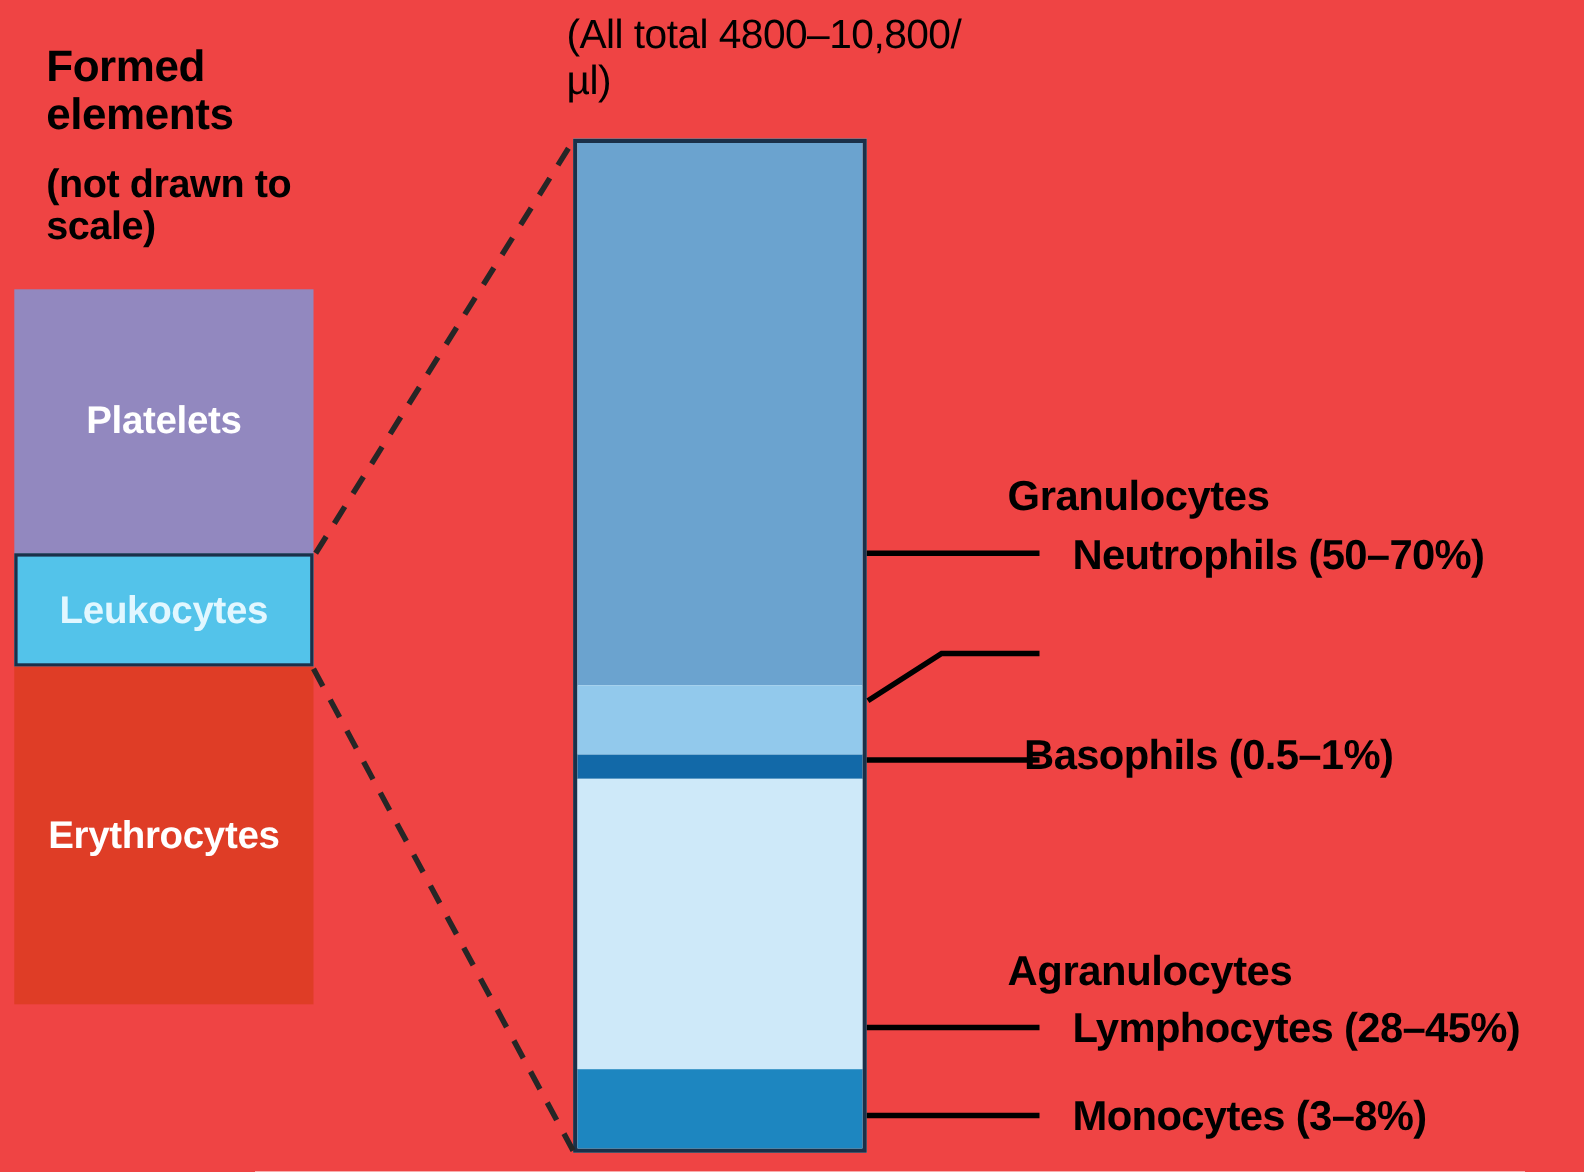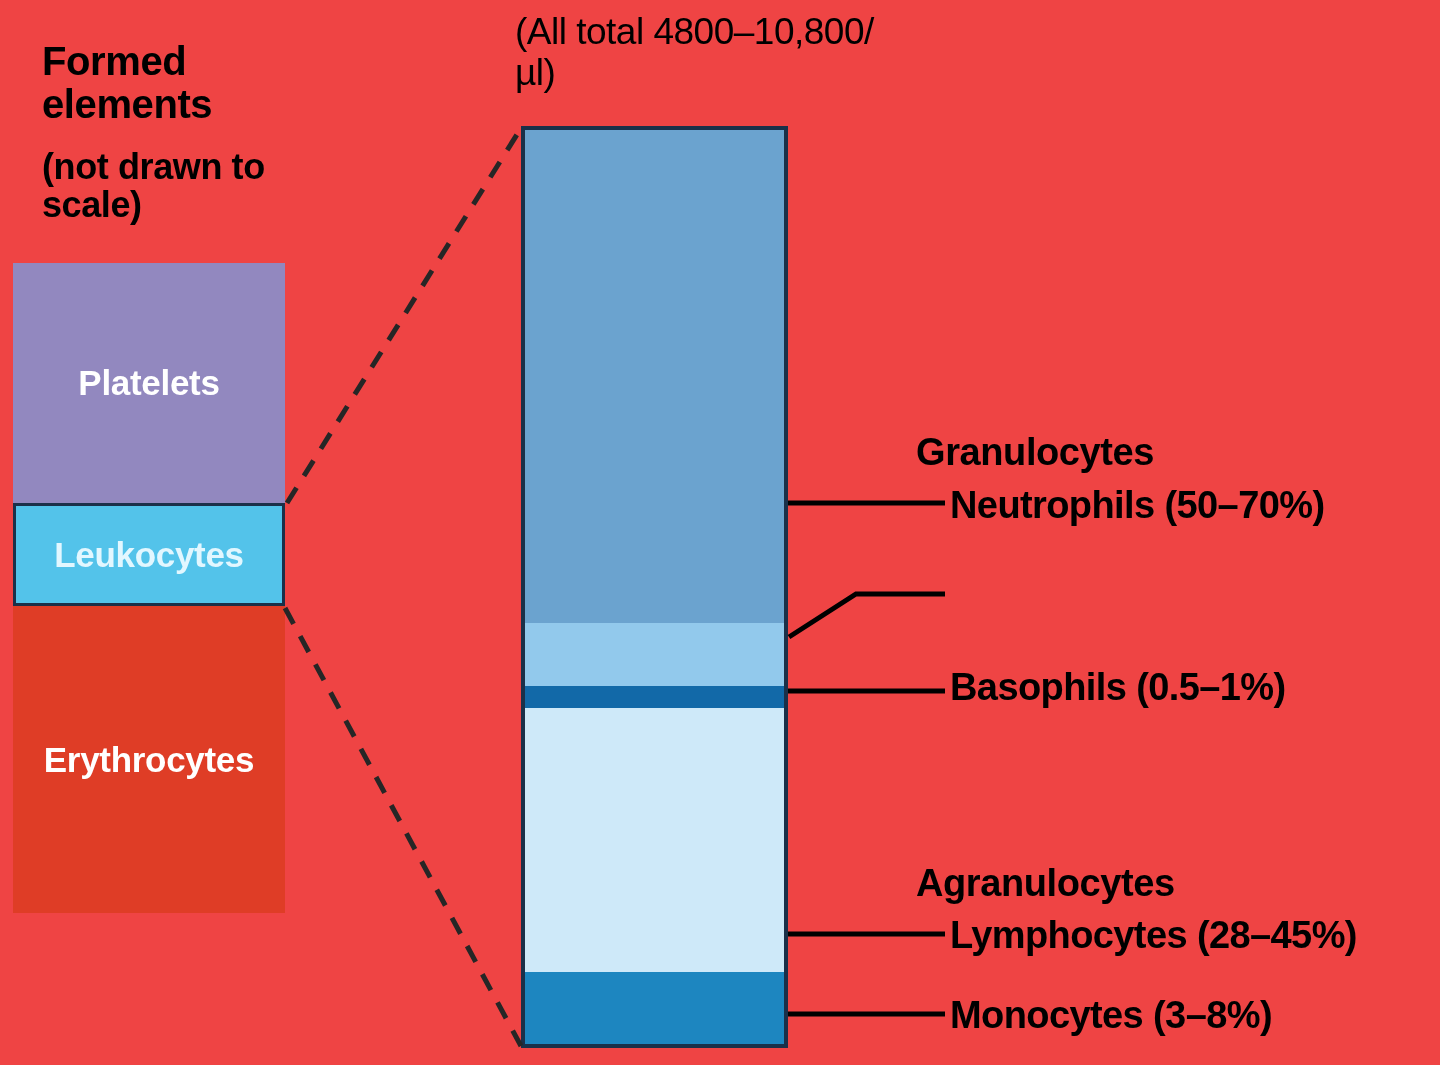--- a/index.html
+++ b/index.html
@@ -131,25 +131,26 @@
     white-space: nowrap;
     letter-spacing: -0.4px;
   }
   .leaf-label {
     position: absolute;
     font-size: 38px;
     font-weight: bold;
     color: #000000;
     white-space: nowrap;
     letter-spacing: -0.6px;
+    margin-left: 25px;
   }
   #head-granulocytes { left: 916px; top: 431px; }
   #lbl-neutrophils   { left: 950px; top: 484px; }
   #lbl-eosinophils   { left: 950px; top: 575px; }
-  #lbl-basophils     { left: 950px; top: 666px; text-align: center; }
+  #lbl-basophils     { left: 906px; top: 666px; text-align: center; }
   #head-agranulocytes{ left: 916px; top: 862px; }
   #lbl-lymphocytes   { left: 950px; top: 914px; }
   #lbl-monocytes     { left: 950px; top: 994px; }
 </style>
 </head>
 <body>
 
 <div id="page">
 
   <div id="formed-title">Formed elements</div>

